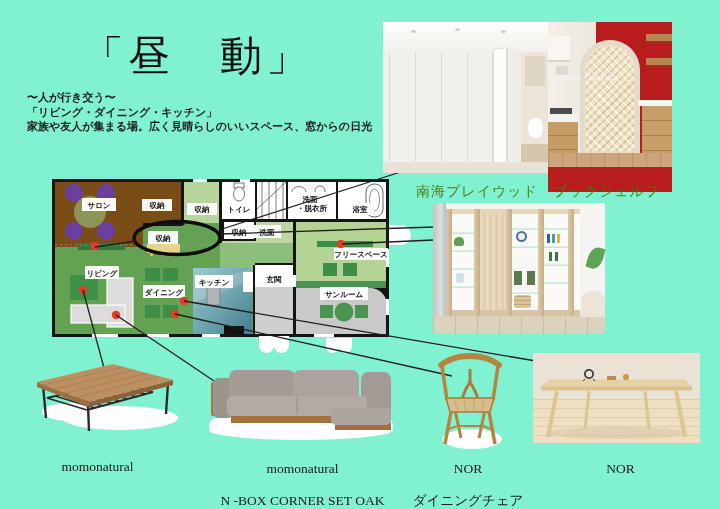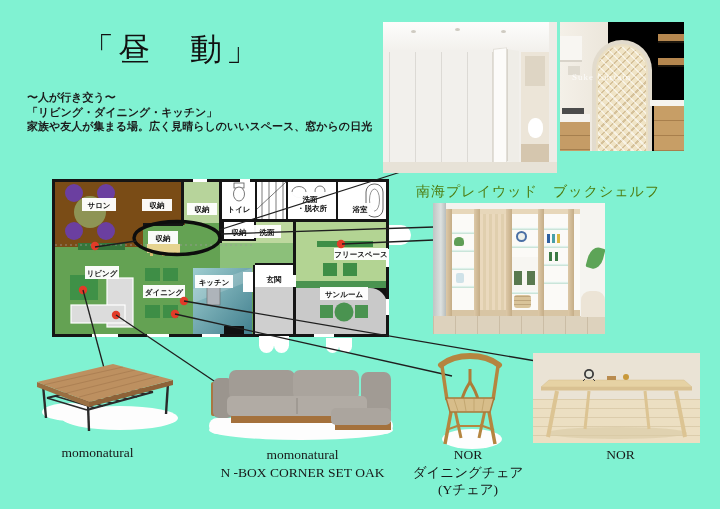--- a/index.html
+++ b/index.html
@@ -9,34 +9,34 @@
     background:#80f2d2;
     font-family:"Liberation Sans","DejaVu Sans",sans-serif;
     color:#151515;
   }
   .abs { position:absolute; }
 
   
   .title {
     left:82px; top:28px;
     font-family:"Liberation Serif","DejaVu Serif",serif;
-    font-size:32px; font-weight:500; letter-spacing:4px; color:#111;
+    font-size:42px; font-weight:500; letter-spacing:4px; color:#111;
   }
   .intro { left:27px; top:90px; width:360px; font-size:11px; line-height:14.6px; font-weight:bold; color:#1b1b1b; }
   .shelf-label {
     left:416px; top:183px;
     font-family:"Liberation Serif","DejaVu Serif",serif;
     font-size:14px; font-weight:normal; letter-spacing:1px; color:#4d7c0f;
   }
   .prod-label {
     text-align:center;
     font-family:"Liberation Serif","DejaVu Serif",serif;
     font-size:13.5px; line-height:17.5px; color:#181818;
   }
-  .prod-label div { white-space:nowrap; }
+  .prod-label div { white-space:nowrap;margin-top:14px; }
 
   
   .z1 { z-index:1; } .z2 { z-index:2; } .z3 { z-index:3; }
 
   
   .photo1 { left:383px; top:22px; width:174px; height:151px; background:#f2f0ec; overflow:hidden; }
   .p1-ceiling { left:0; top:0; width:174px; height:28px; background:linear-gradient(180deg,#fdfdfc,#f3f1ed); }
   .p1-light { width:5px; height:3px; border-radius:50%; background:#cfcbc2; }
   .p1-wardrobe { left:6px; top:30px; width:104px; height:110px;
     background:linear-gradient(180deg,#f9f8f5,#efede8);
@@ -45,21 +45,21 @@
   .p1-door1 { left:110px; top:26px; width:14px; height:116px; background:#fcfbf9; border:1px solid #e2dfd8; transform:skewY(-7deg); }
   .p1-door2 { left:124px; top:28px; width:12px; height:112px; background:#efede7; border-left:1px solid #d8d4cb; transform:skewY(9deg); }
   .p1-room { left:138px; top:30px; width:28px; height:112px; background:#ece5d8; }
   .p1-window { left:4px; top:4px; width:20px; height:30px; background:#ded5c4; }
   .p1-toilet { left:7px; top:66px; width:15px; height:20px; background:#fff; border-radius:45%; }
   .p1-innerfloor { left:0; bottom:0; width:28px; height:20px; background:#d5c6ae; }
   .p1-rightwall { left:166px; top:0; width:8px; height:151px; background:#efece7; }
   .p1-floor { left:0; top:140px; width:174px; height:11px; background:#e7e2d7; }
 
   
-  .photo2 { left:560px; top:22px; width:124px; height:129px; background:#000000; overflow:hidden; }
+  .photo2 { left:548px; top:22px; width:124px; height:170px; background:#b91c1c; overflow:hidden; }
   .p2-lwall { left:0; top:0; width:48px; height:145px; background:linear-gradient(90deg,#f4f0e8,#ece6db); }
   .p2-hood { left:0; top:14px; width:22px; height:26px; background:#f8f6f2; border-bottom:2px solid #d9d4ca; }
   .p2-panel { left:8px; top:44px; width:12px; height:9px; background:#dfdacf; }
   .p2-cooktop { left:2px; top:86px; width:22px; height:6px; background:#4c4c4c; }
   .p2-counterL { left:0; top:92px; width:30px; height:8px; background:#f5f3ee; }
   .p2-cabL { left:0; top:100px; width:30px; height:45px; background:#c59c66;
     background-image:repeating-linear-gradient(180deg, transparent 0 13px, #a57f4e 13px 14px); }
   .p2-archwall { left:32px; top:18px; width:60px; height:113px; background:#e2dbcd; border-radius:30px 30px 0 0; }
   .p2-arch { left:36px; top:22px; width:52px; height:109px; border-radius:26px 26px 0 0;
     background-color:#f0e4c6;

